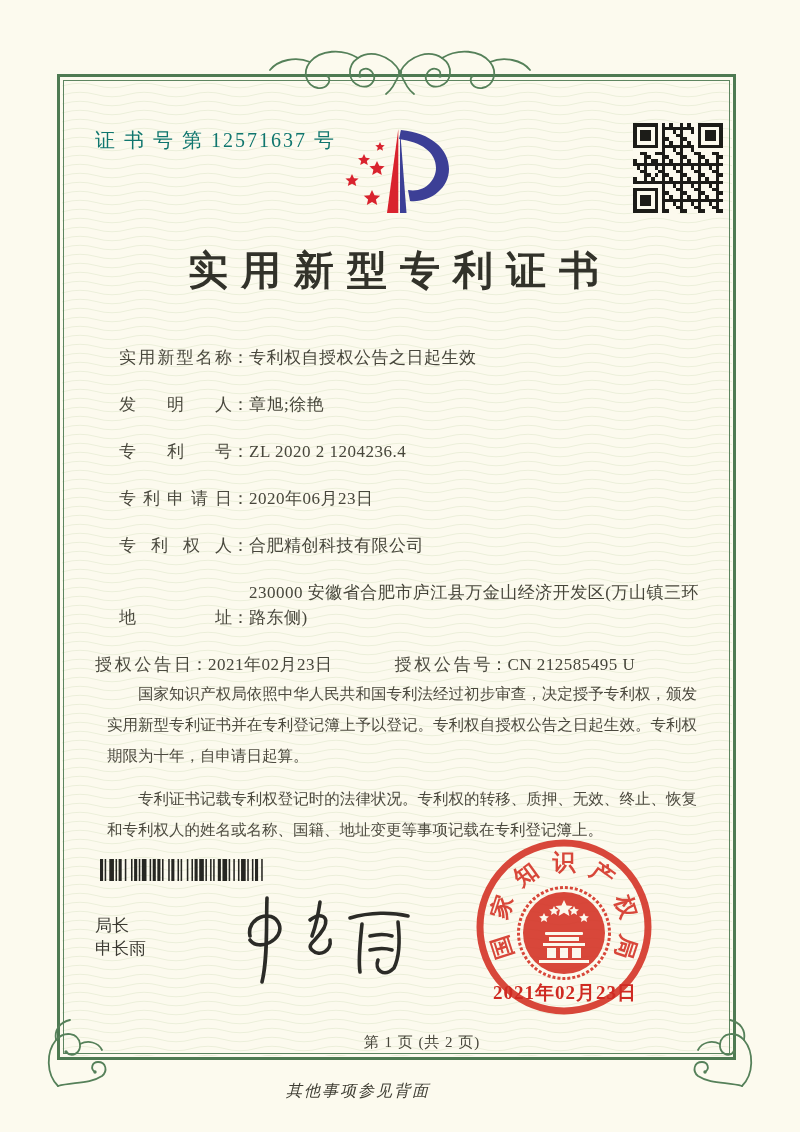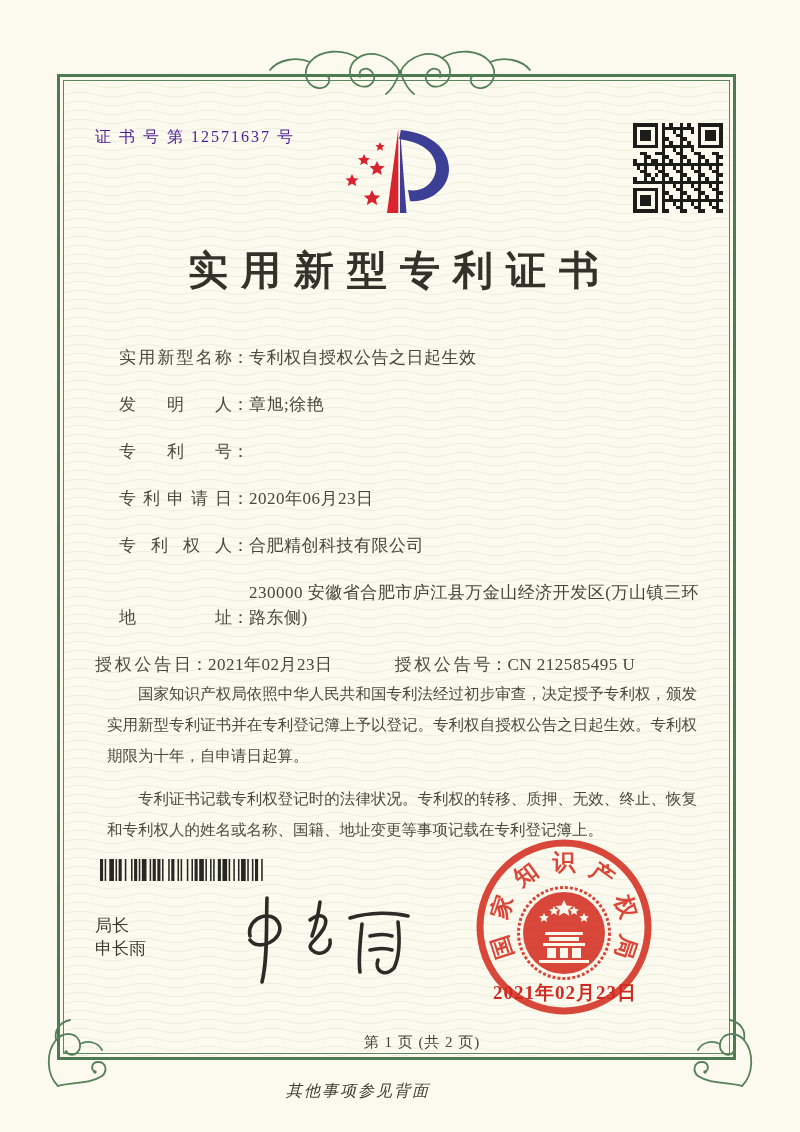--- a/index.html
+++ b/index.html
@@ -16,21 +16,21 @@
     position:absolute;left:57px;top:74px;width:679px;height:986px;
     border:3px solid #4e7a52;box-sizing:border-box;pointer-events:none;
   }
   .frame::after{
     content:"";position:absolute;left:3px;top:3px;right:3px;bottom:3px;
     border:1px solid #5d8560;
   }
   .ornament{position:absolute;pointer-events:none;}
   .cert-no{
     position:absolute;left:95px;top:127px;
-    font-size:16px;color:#4c1d95;letter-spacing:2px;
+    font-size:20px;color:#0f766e;letter-spacing:2px;
   }
   .logo{position:absolute;left:328px;top:116px;}
   .qr{position:absolute;left:633px;top:123px;}
   .title{
     position:absolute;left:0;top:243px;width:800px;text-align:center;
     font-size:40px;font-weight:600;color:#32322a;letter-spacing:13px;margin:0;
   }
   .fields{position:absolute;left:95px;top:345px;width:612px;font-size:17px;color:#47463b;}
   .row{display:flex;align-items:flex-end;line-height:25px;margin-bottom:22px;margin-left:24px;}
   .flabel{
@@ -400,20 +400,21 @@
       <span class="fvalue">专利权自授权公告之日起生效</span>
     </div>
     <div class="row">
       <span class="flabel">发明人</span>
         <span class="colon">：</span>
       <span class="fvalue">章旭;徐艳</span>
     </div>
     <div class="row">
       <span class="flabel">专利号</span>
         <span class="colon">：</span>
+      <span class="fvalue">ZL 2020 2 1204236.4</span>
     </div>
     <div class="row">
       <span class="flabel">专利申请日</span>
         <span class="colon">：</span>
       <span class="fvalue">2020年06月23日</span>
     </div>
     <div class="row">
       <span class="flabel">专利权人</span>
         <span class="colon">：</span>
       <span class="fvalue">合肥精创科技有限公司</span>

